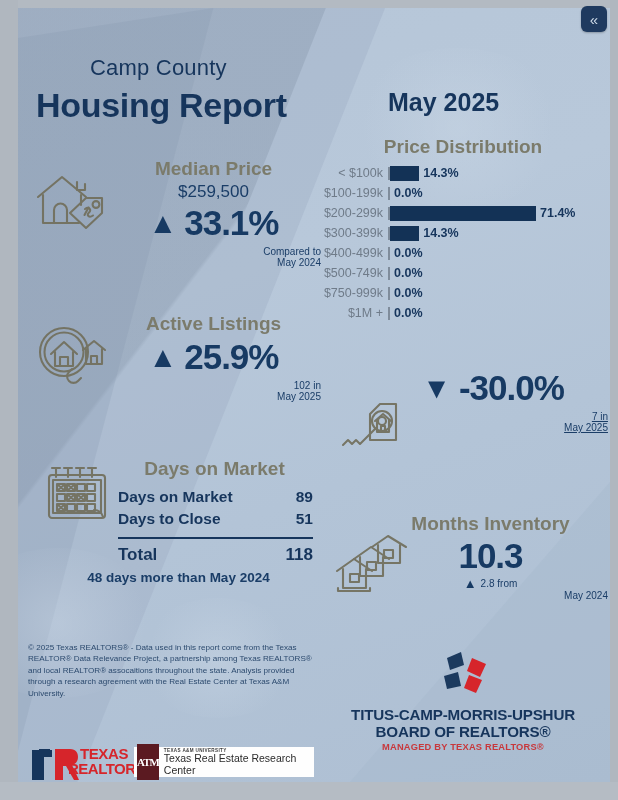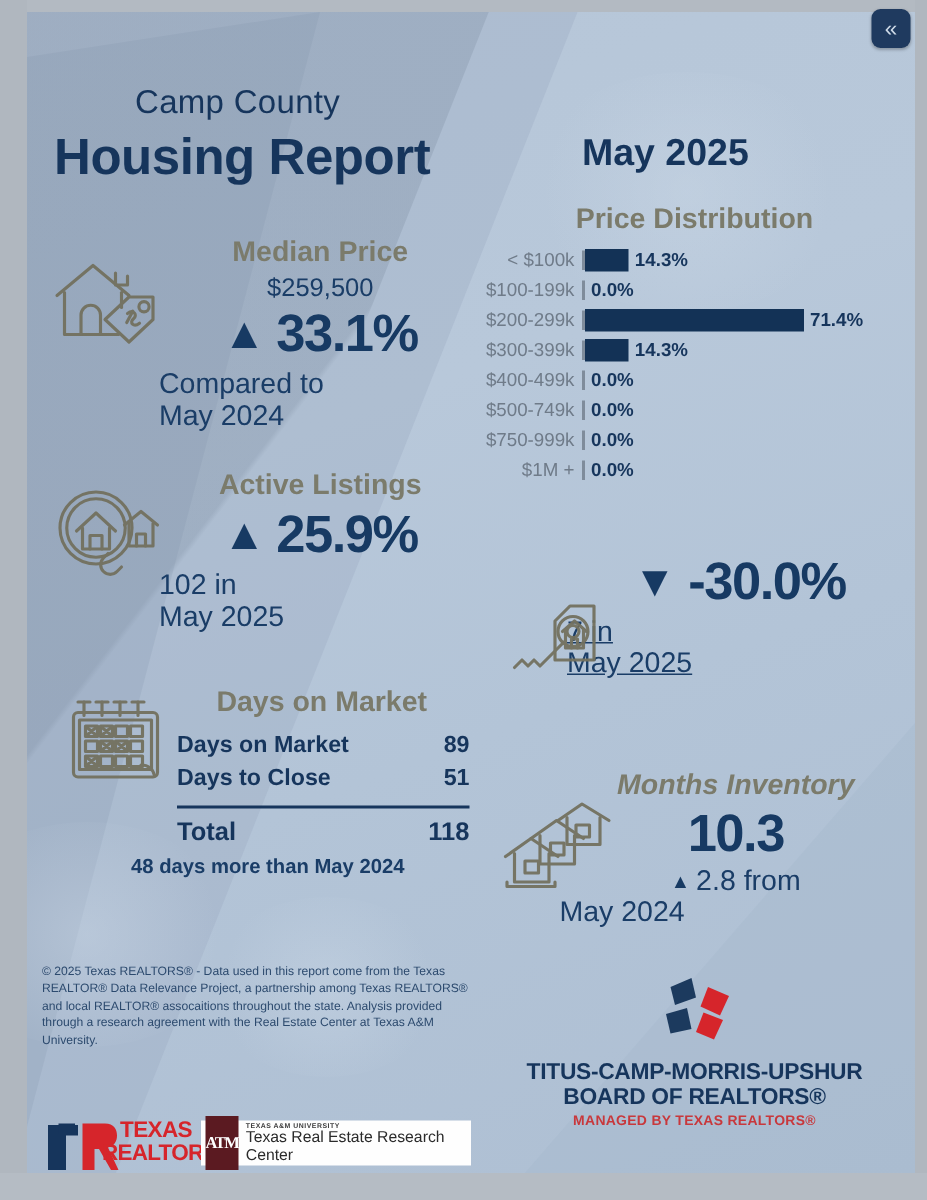--- a/index.html
+++ b/index.html
@@ -68,21 +68,21 @@
     cursor:pointer;
   }
 
   
   .county { position:absolute; left:72px; top:47px; font-size:22px; color:#16355c; letter-spacing:.2px;}
   .report-title { position:absolute; left:18px; top:78px; font-size:34px; font-weight:bold; color:#16355c; letter-spacing:-.3px;}
   .period { position:absolute; left:370px; top:80px; font-size:25px; font-weight:bold; color:#16355c; }
 
   .sec-title { font-size:19px; font-weight:bold; color:#7b7b6b; text-align:center; }
   .big-pct  { font-size:35px; font-weight:bold; color:#173a63; letter-spacing:-1px; }
-  .sub { font-size:19px; color:#1a3d67; text-align:left; line-height:1.12; }
+  .sub { font-size:10px; color:#1a3d67; text-align:right; line-height:1.12; }
   .money { font-size:17px; color:#1a3d67; text-align:center; }
   .tri { color:#173a63; font-size:29px; line-height:1; }
 
   .icon { position:absolute; stroke:#73715f; fill:none; stroke-width:2.1; stroke-linejoin:round; stroke-linecap:round; opacity:.95;}
 
   
   .blk { position:absolute; }
 
   
   .pd-title { position:absolute; left:310px; top:128px; width:270px; }
@@ -322,21 +322,21 @@
           <rect x="23" y="41" width="8" height="7"></rect>
         <rect x="33" y="41" width="8" height="7"></rect>
           <rect x="43" y="41" width="8" height="7"></rect>
         <path d="M14 22 L20 27 M20 22 L14 27 M24 22 L30 27 M30 22 L24 27"></path>
         <path d="M34 32 L40 37 M40 32 L34 37 M24 32 L30 37 M30 32 L24 37"></path>
         <path d="M14 42 L20 47 M20 42 L14 47"></path>
         <path d="M50 47 c5 0 8 3 9 7"></path>
       </svg>
 
       <div class="blk" style="left:305px; top:505px; width:285px;">
-        <div class="sec-title" style="padding-left:50px;font-style:italic;">Months Inventory</div>
+        <div class="sec-title" style="padding-left:50px;">Months Inventory</div>
         <div class="big-pct" style="padding-left:50px; text-align:center; margin-top:1px;">10.3</div>
         <div style="display:flex; align-items:center; justify-content:center; padding-left:50px; gap:4px; margin-top:1px;">
           <span style="color:#173a63; font-size:13px; line-height:1;">▲</span>
           <span class="sub">2.8 from</span>
         </div>
         <div class="sub" style="padding-left:50px;">May 2024</div>
       </div>
 
       <svg class="icon" style="left:316px; top:525px;" width="78" height="62" viewBox="0 0 78 62">
         <path d="M38 14 L54 3 L72 14"></path>

